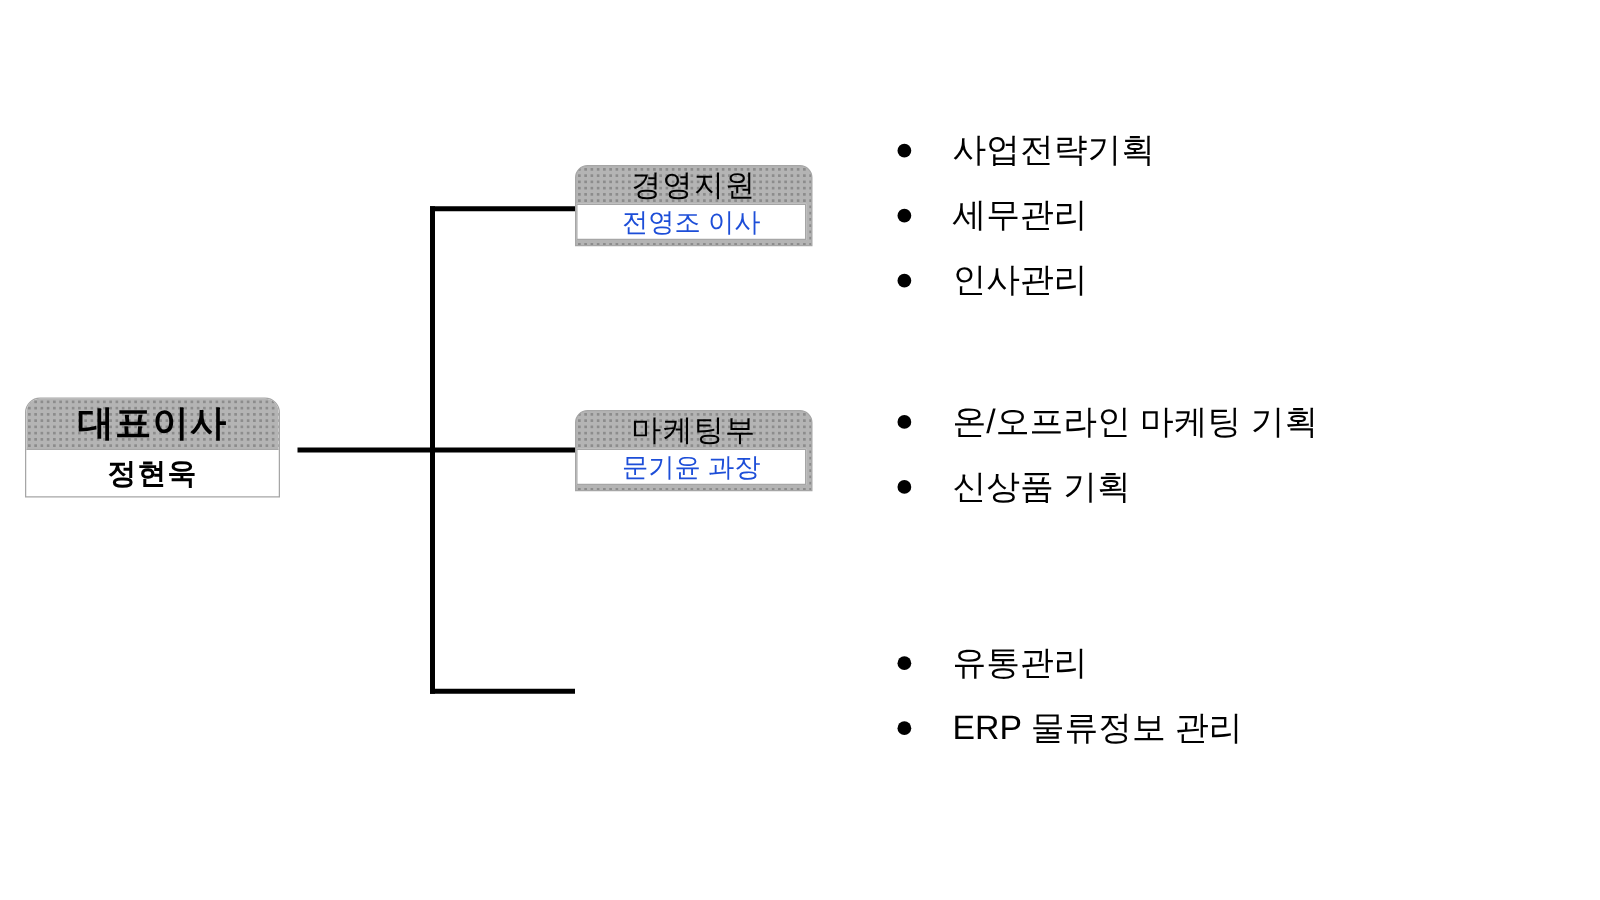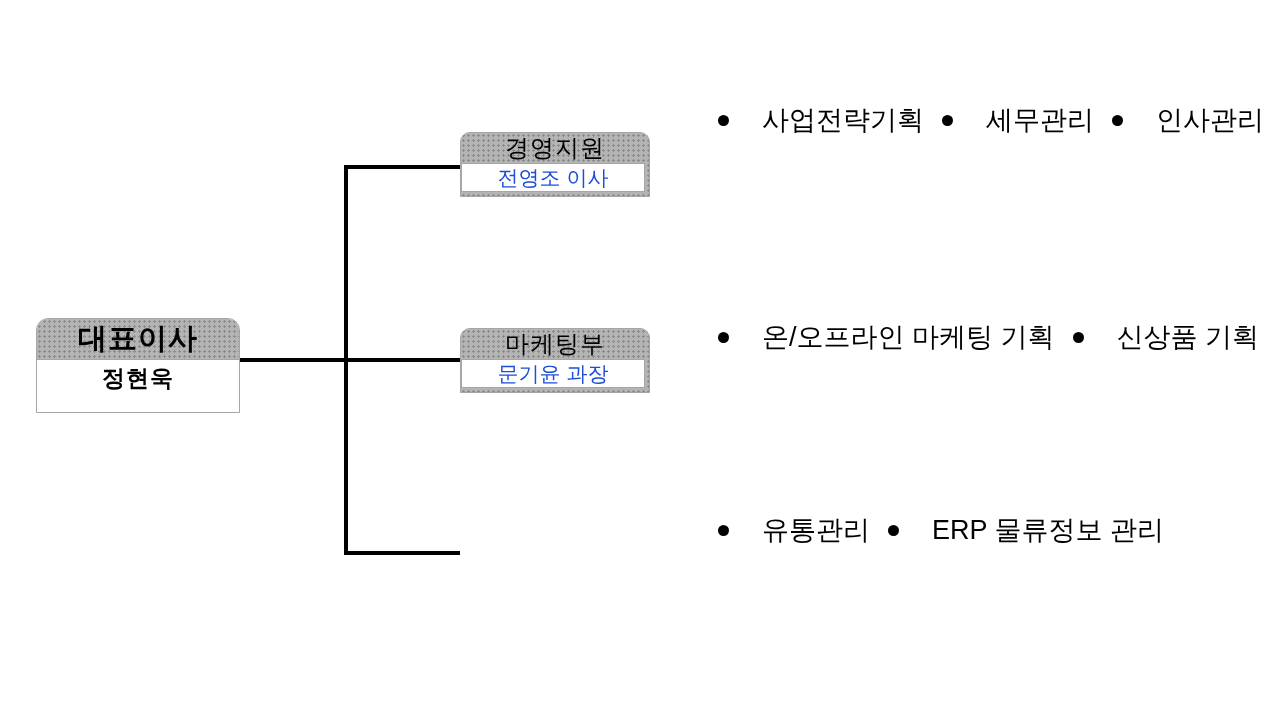--- a/index.html
+++ b/index.html
@@ -13,21 +13,21 @@
   .conn-v { width:4px; }
 
   
   .pattern {
     background-color:#b4b4b4;
     background-image: radial-gradient(circle, #8c8c8c 1px, rgba(0,0,0,0) 1.2px);
     background-size:5px 5px;
   }
 
   
-  .ceo-box { position:absolute; left:36px; top:318px; width:204px; height:95px;
+  .ceo-box { position:absolute; left:20px; top:318px; width:204px; height:80px;
              border:1px solid #a6a6a6; border-radius:12px 12px 0 0;
              background:#ffffff; z-index:2; }
   .ceo-header { height:41px; border-radius:11px 11px 0 0; border-bottom:1px solid #a6a6a6;
                 display:flex; align-items:center; justify-content:center;
                 font-size:29px; font-weight:bold; color:#000; letter-spacing:1px; }
   .ceo-body { height:37px; display:flex; align-items:center; justify-content:center;
               font-size:23px; font-weight:bold; color:#000; letter-spacing:1px; }
 
   
   .dept { position:absolute; left:460px; width:190px; height:65px;
@@ -35,21 +35,21 @@
   .dept-header { position:absolute; left:0; right:0; top:0; height:30px;
                  display:flex; align-items:center; justify-content:center;
                  font-size:24px; color:#000; letter-spacing:1px; }
   .dept-inner { position:absolute; left:0; right:4px; top:30px; bottom:4px;
                 background:#ffffff; border:1px solid #a6a6a6;
                 display:flex; align-items:center; justify-content:center;
                 font-size:21px; color:#1d4ed8; }
 
   
   .duty-group { position:absolute; left:718px; width:480px;
-                display:flex; flex-direction:row; gap:18px; z-index:2; }
+                display:flex; flex-direction:column; gap:18px; z-index:2; }
   .duty-item { height:34px; display:flex; align-items:center; }
   .dot { width:11px; height:11px; border-radius:50%; background:#000; flex:0 0 auto; }
   .duty-text { margin-left:33px; font-size:27px; color:#000; white-space:nowrap; }
 </style>
 </head>
 <body>
 
 <div class="canvas">
 
   <div class="conn conn-h" style="left:238px; top:358px; width:222px;"></div>

